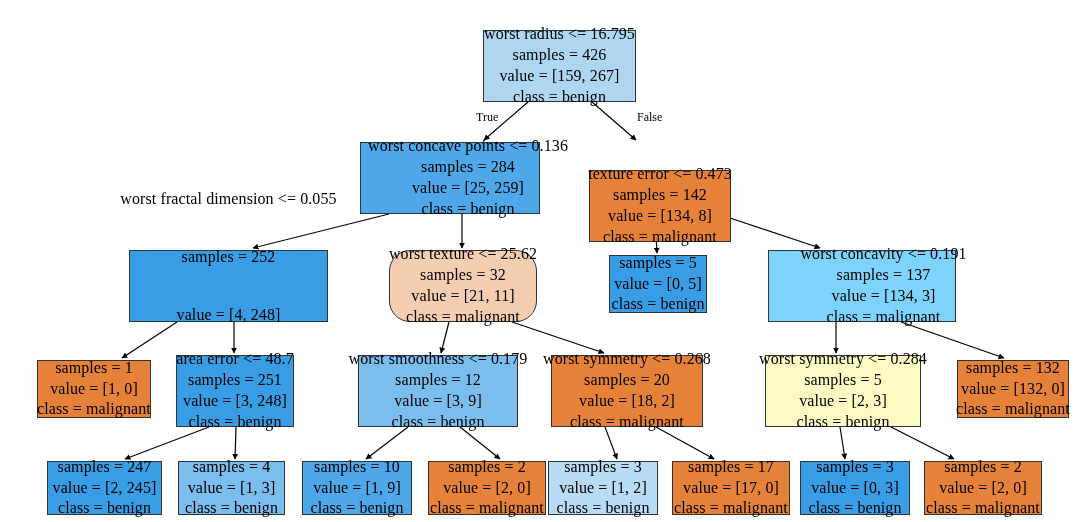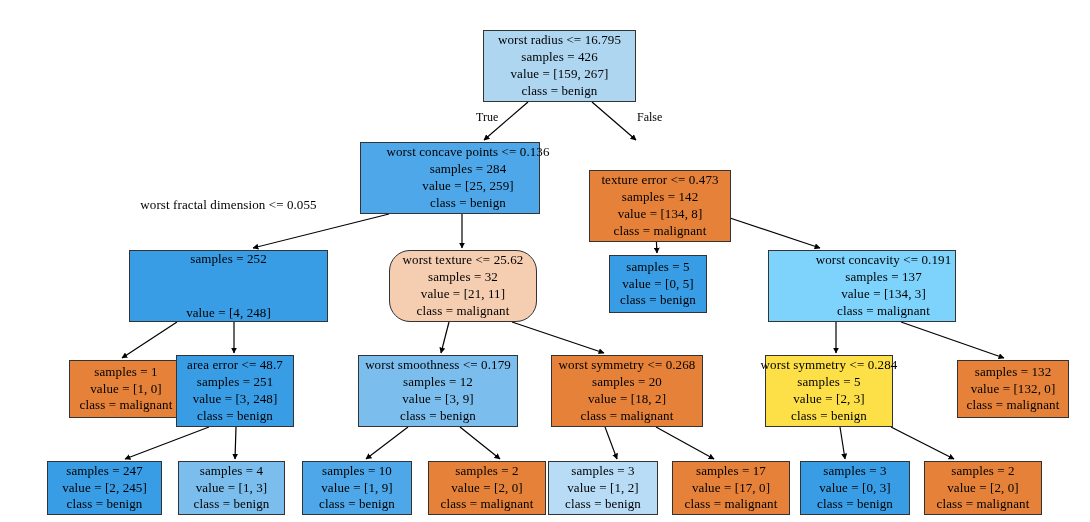--- a/index.html
+++ b/index.html
@@ -26,21 +26,21 @@
   .node {
     position: absolute;
     box-sizing: border-box;
     border: 1px solid #333333;
     display: flex;
     flex-direction: column;
     align-items: center;
     justify-content: center;
     text-align: center;
     color: #000000;
-    font-size: 13px;
+    font-size: 16px;
     line-height: 1.30;
     letter-spacing: 0.1px;
     z-index: 2;
     padding: 2px 4px;
   }
   .node .line {
     white-space: nowrap;
   }
   .edge-label {
     position: absolute;
@@ -119,21 +119,21 @@
         <div class="line">samples = 5</div>
         <div class="line">value = [0, 5]</div>
         <div class="line">class = benign</div>
       </div>
       <div class="node" style="left: 768px; top: 250px; width: 188px; height: 72px; background: #7dd3fc; padding-left: 47px;">
         <div class="line">worst concavity &lt;= 0.191</div>
         <div class="line">samples = 137</div>
         <div class="line">value = [134, 3]</div>
         <div class="line">class = malignant</div>
       </div>
-      <div class="node" style="left: 37px; top: 360px; width: 114px; height: 58px; background: rgb(229, 129, 57); margin-left: 32px;">
+      <div class="node" style="left: 37px; top: 360px; width: 114px; height: 58px; background: rgb(229, 129, 57);">
         <div class="line">samples = 1</div>
         <div class="line">value = [1, 0]</div>
         <div class="line">class = malignant</div>
       </div>
       <div class="node" style="left: 176px; top: 355px; width: 118px; height: 72px; background: rgb(57, 157, 229);">
         <div class="line">area error &lt;= 48.7</div>
         <div class="line">samples = 251</div>
         <div class="line">value = [3, 248]</div>
         <div class="line">class = benign</div>
       </div>
@@ -142,21 +142,21 @@
         <div class="line">samples = 12</div>
         <div class="line">value = [3, 9]</div>
         <div class="line">class = benign</div>
       </div>
       <div class="node" style="left: 551px; top: 355px; width: 152px; height: 72px; background: rgb(229, 129, 57);">
         <div class="line">worst symmetry &lt;= 0.268</div>
         <div class="line">samples = 20</div>
         <div class="line">value = [18, 2]</div>
         <div class="line">class = malignant</div>
       </div>
-      <div class="node" style="left: 765px; top: 355px; width: 128px; height: 72px; background: #fde047;">
+      <div class="node" style="left: 765px; top: 355px; width: 156px; height: 72px; background: #fef9c3;">
         <div class="line">worst symmetry &lt;= 0.284</div>
         <div class="line">samples = 5</div>
         <div class="line">value = [2, 3]</div>
         <div class="line">class = benign</div>
       </div>
       <div class="node" style="left: 957px; top: 360px; width: 112px; height: 58px; background: rgb(229, 129, 57);">
         <div class="line">samples = 132</div>
         <div class="line">value = [132, 0]</div>
         <div class="line">class = malignant</div>
       </div>

